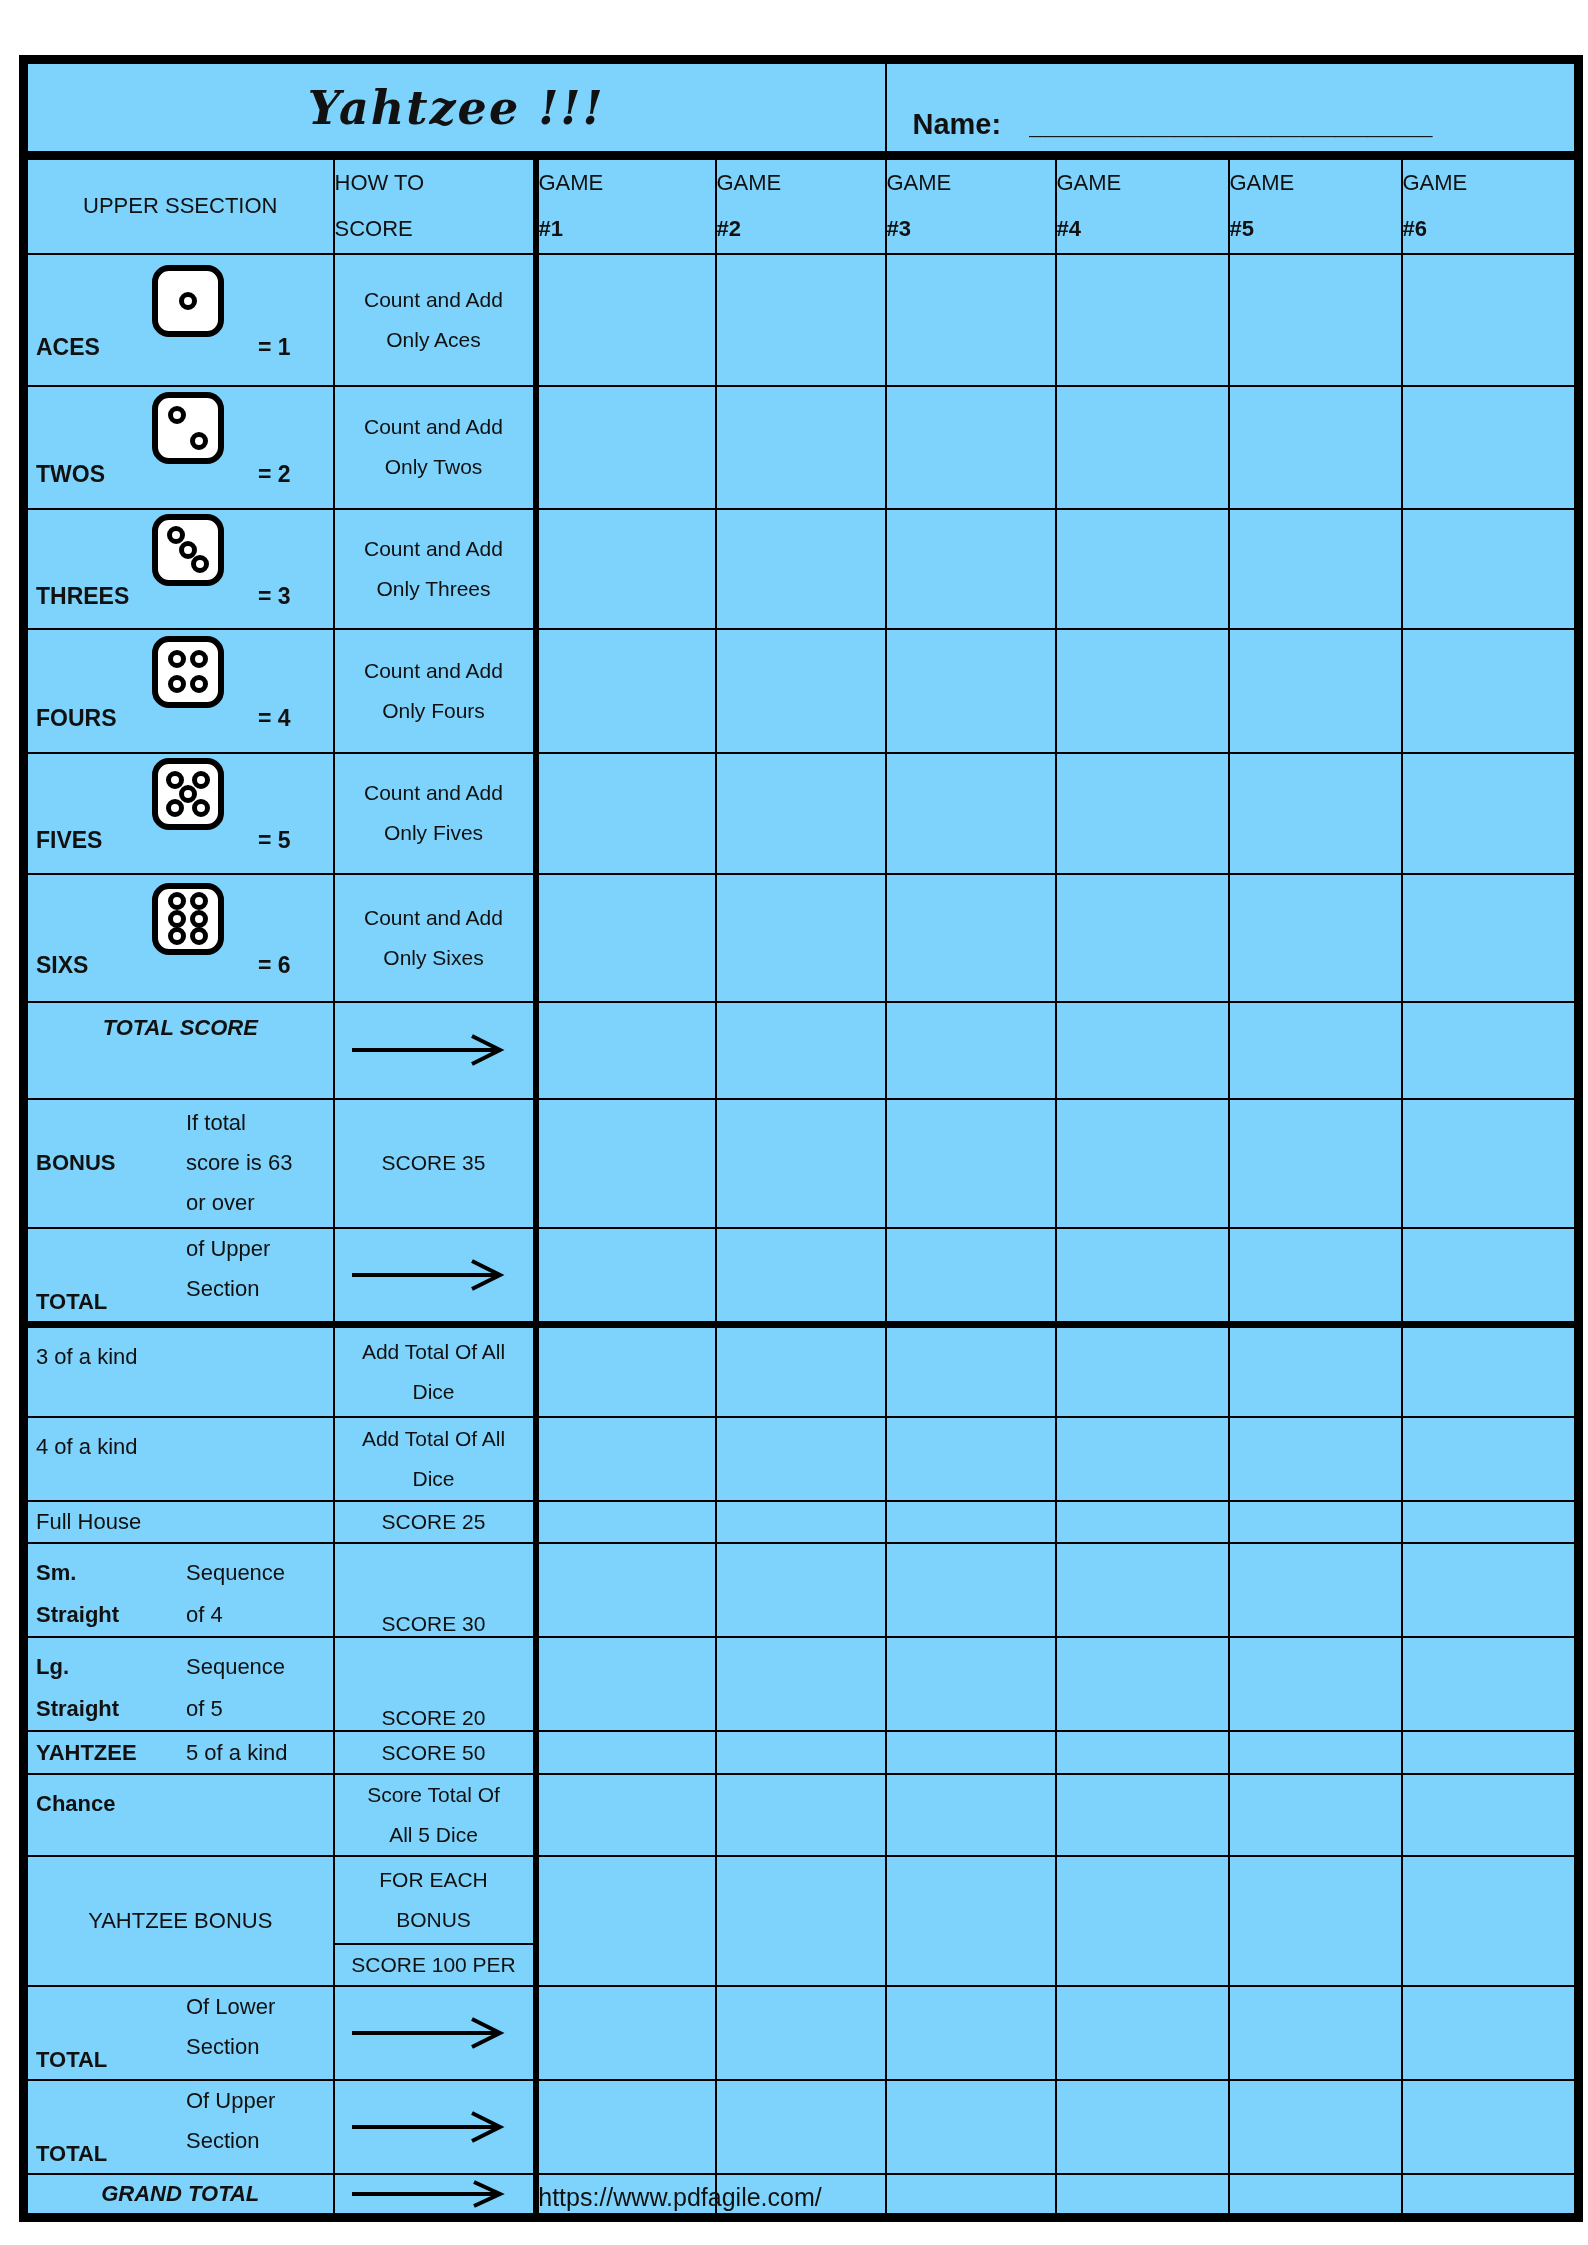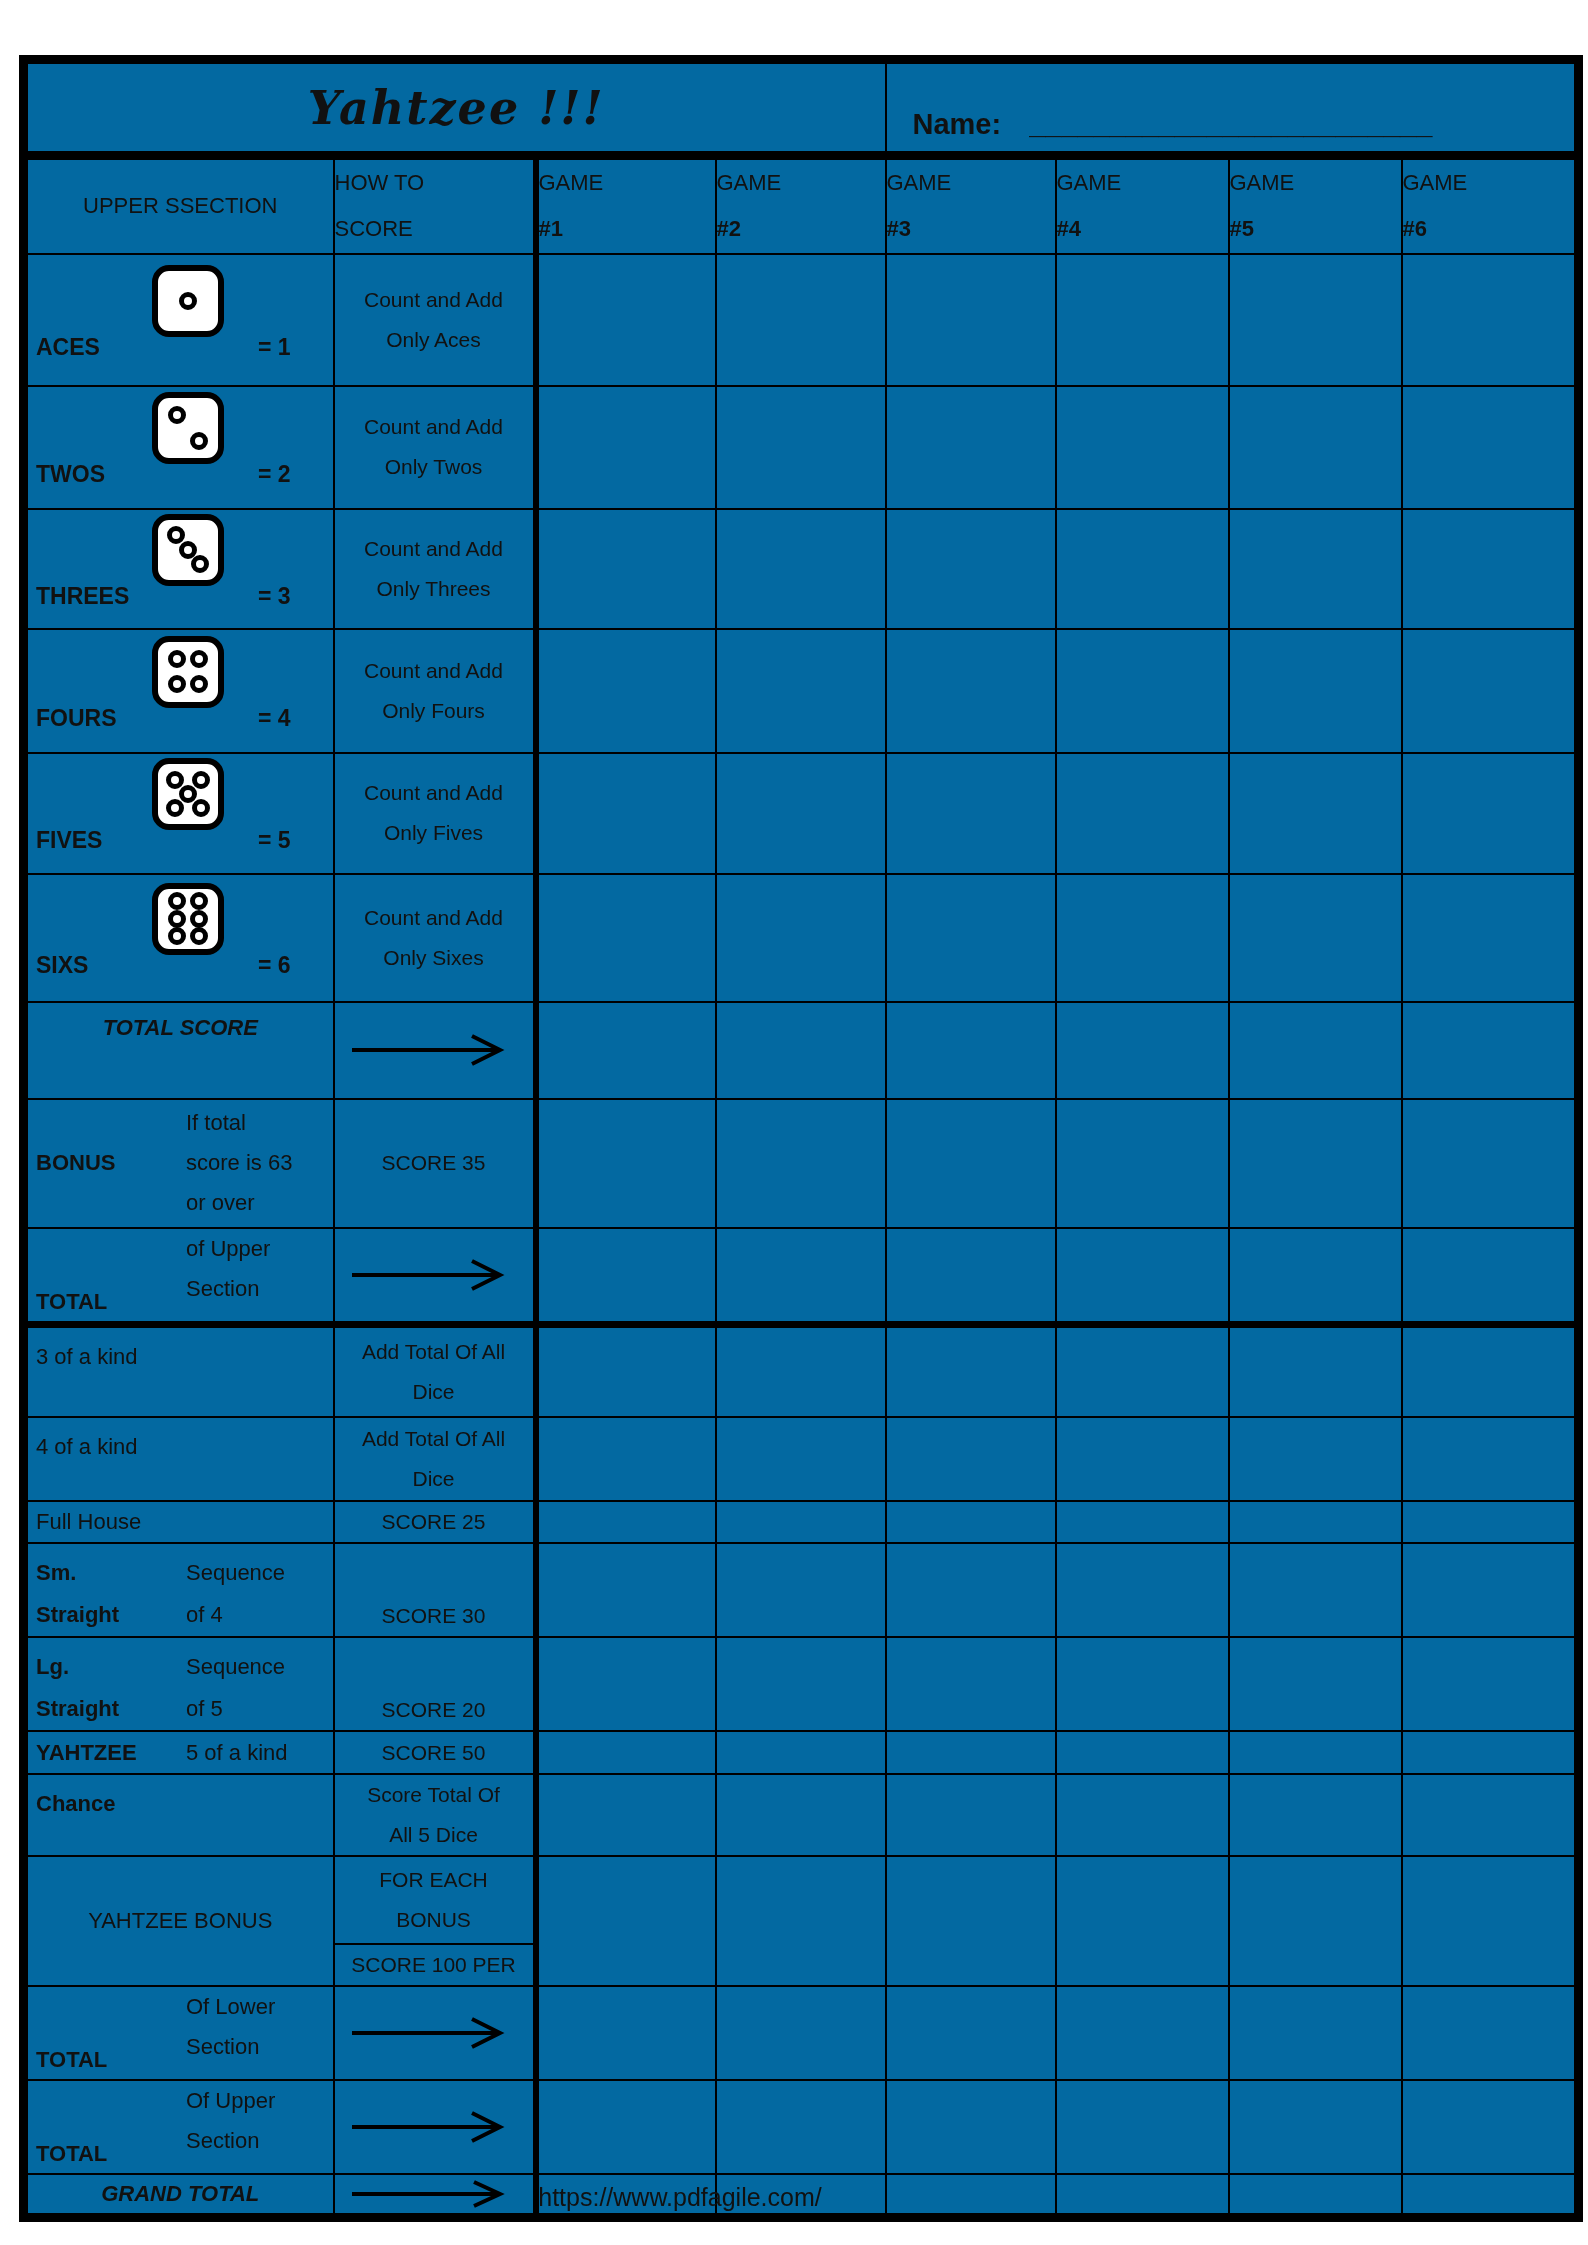--- a/index.html
+++ b/index.html
@@ -1,17 +1,17 @@
 <!DOCTYPE html>
 <html><head>
 <meta charset="utf-8">
 <style>
   html,body{margin:0;padding:0;background:#fff;}
   body{width:1588px;height:2245px;position:relative;font-family:"Liberation Sans",sans-serif;color:#111;}
-  table.sheet{position:absolute;left:19px;top:55px;border-collapse:collapse;table-layout:fixed;border:9px solid #000;background:#0369a1;}
+  table.sheet{position:absolute;left:19px;top:55px;border-collapse:collapse;table-layout:fixed;border:9px solid #000;background:#7dd3fc;}
   td{border:2px solid #000;padding:0;vertical-align:middle;overflow:hidden;}
   
   .thickR{border-right:6px solid #000;}
   .titlecell,.namecell{border-bottom:9px solid #000;}
   tr.secTop td{border-top:7px solid #000;}
   
   tr.h-title{height:96px} tr.h-head{height:98px}
   tr.h-aces{height:132px} tr.h-twos{height:123px} tr.h-threes{height:120px}
   tr.h-fours{height:124px} tr.h-fives{height:121px} tr.h-sixs{height:128px}
   tr.h-tscore{height:97px} tr.h-bonus{height:129px} tr.h-tupper{height:75px}
@@ -31,21 +31,21 @@
 
   
   .dierow{display:flex;align-items:flex-end;height:100%;padding:0 0 14px 8px;}
   .rl{font-weight:bold;font-size:23px;flex:0 0 116px;}
   .die{position:relative;width:60px;height:60px;border:6px solid #000;border-radius:17px;background:#fff;flex:0 0 auto;margin-bottom:24px;}
   .pip{position:absolute;width:8px;height:8px;border:5px solid #000;border-radius:50%;background:#fff;transform:translate(-50%,-50%);}
   .eq{font-weight:bold;font-size:23px;margin-left:34px;}
 
   .howto{text-align:center;font-size:21px;}
   .ht2{line-height:40px;}
-  .howto.bot{vertical-align:bottom;padding-bottom:8px;}
+  .howto.bot{vertical-align:bottom;}
 
   .centerlab{text-align:center;font-size:22px;}
   .centerlab.bold{font-weight:bold;font-style:italic;}
   td.vtop{vertical-align:top;padding-top:12px;}
 
   .labrow{display:flex;height:100%;padding-left:8px;text-align:left;}
   .bl{font-weight:bold;font-size:22px;flex:0 0 150px;}
   .desc{font-size:22px;line-height:40px;}
   .self-end{align-self:flex-end;}
   .self-center{align-self:center;}

